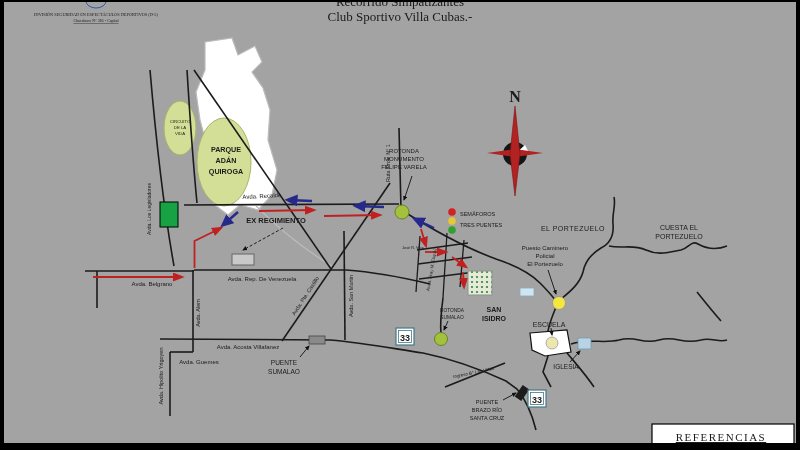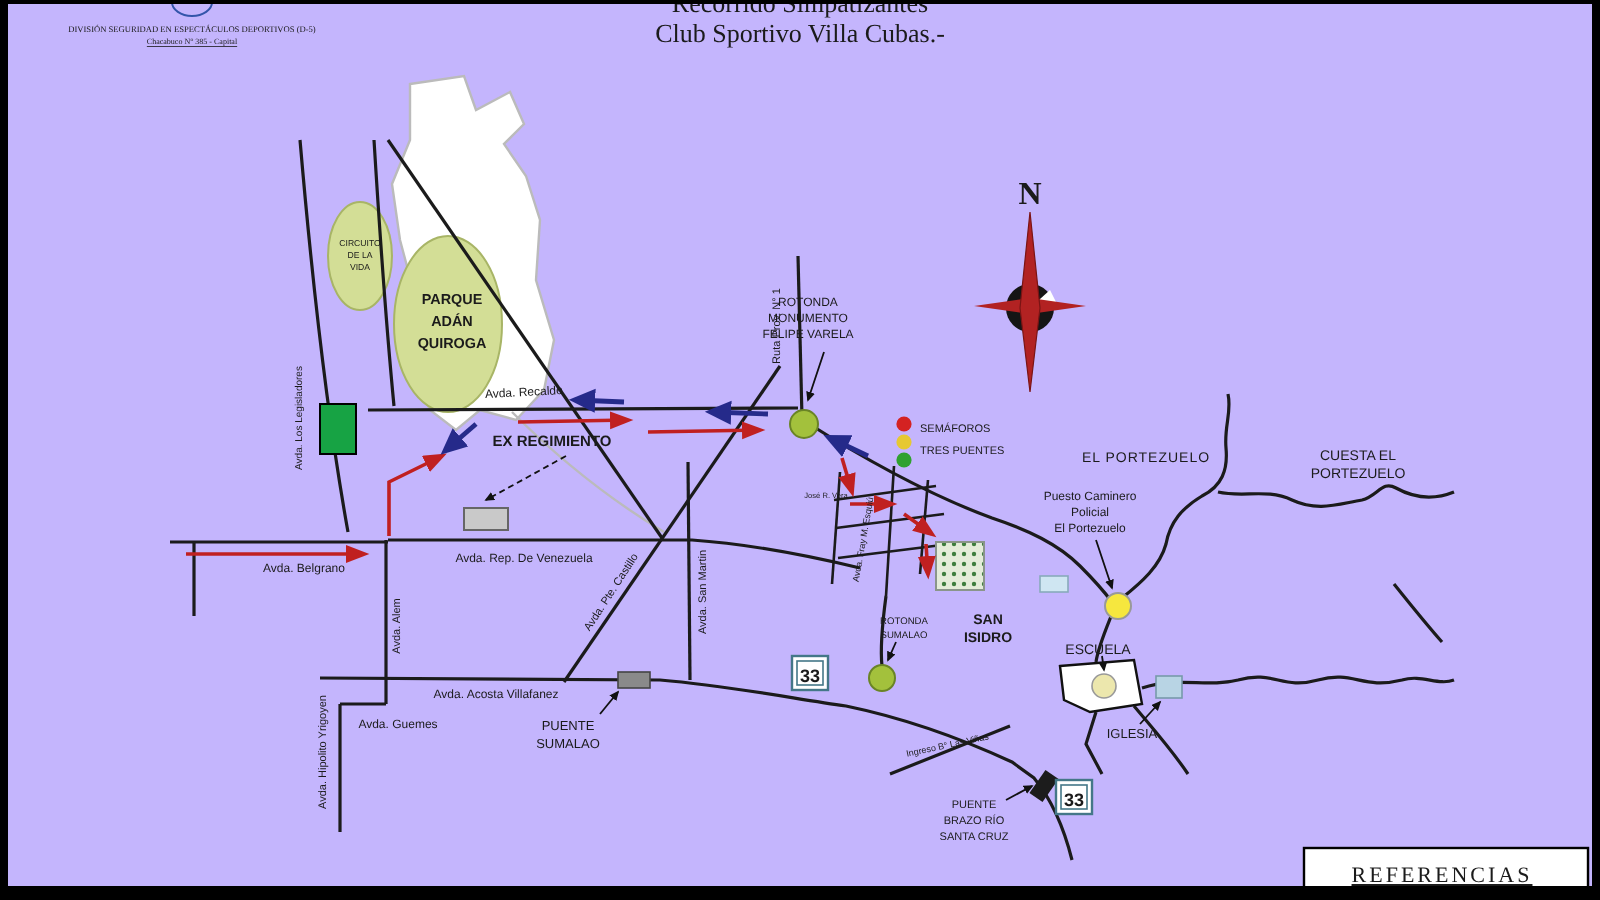--- a/index.html
+++ b/index.html
@@ -1,16 +1,16 @@
 <!DOCTYPE html>
 <html><head>
 <meta charset="utf-8">
 <style>
   html,body{margin:0;padding:0;background:#000;}
-  .stage{position:relative;width:800px;height:450px;background:#c4b5fd;overflow:hidden;
+  .stage{position:relative;width:800px;height:450px;background:#a3a3a3;overflow:hidden;
          font-family:"Liberation Sans",sans-serif;}
   .frame{position:absolute;inset:0;box-sizing:border-box;pointer-events:none;
          border-style:solid;border-color:#000;border-width:2px 4px 7px 4px;z-index:5;}
   svg{position:absolute;left:0;top:0;}
   text{fill:#1b1b1b;}
   .serif{font-family:"Liberation Serif",serif;}
 </style>
 </head>
 <body>
 

